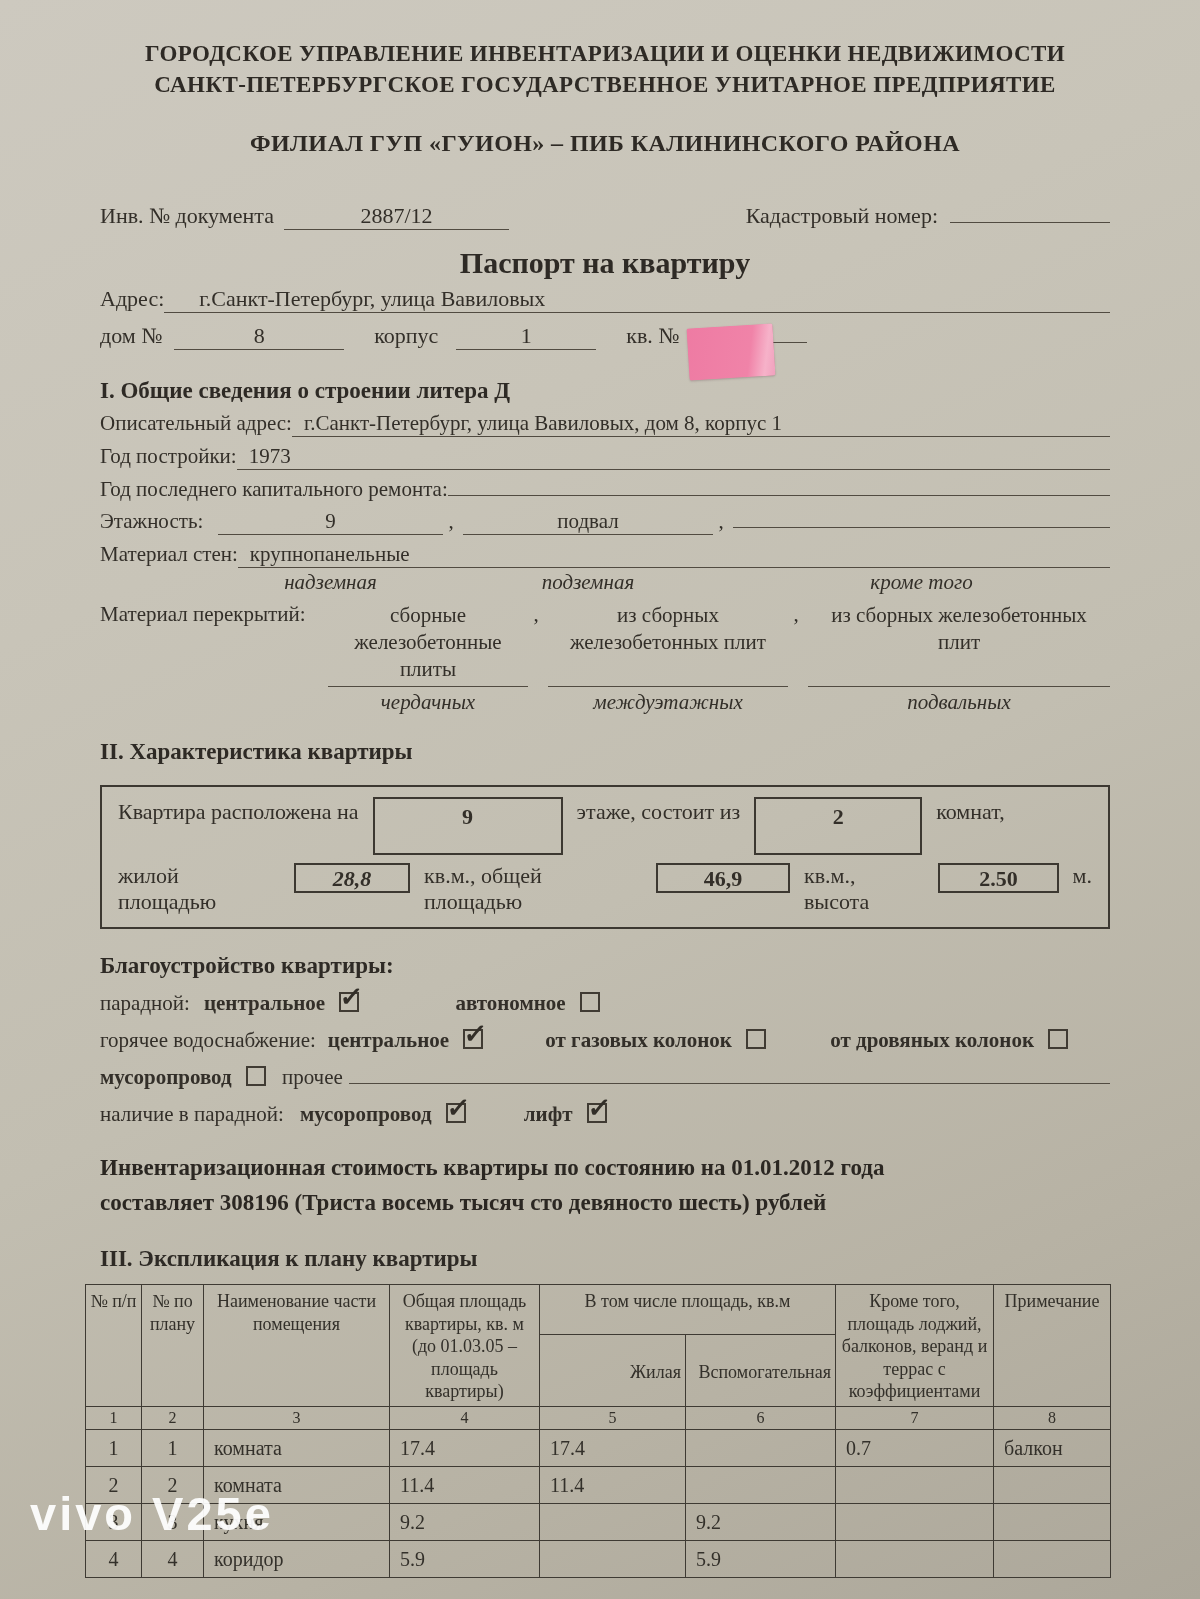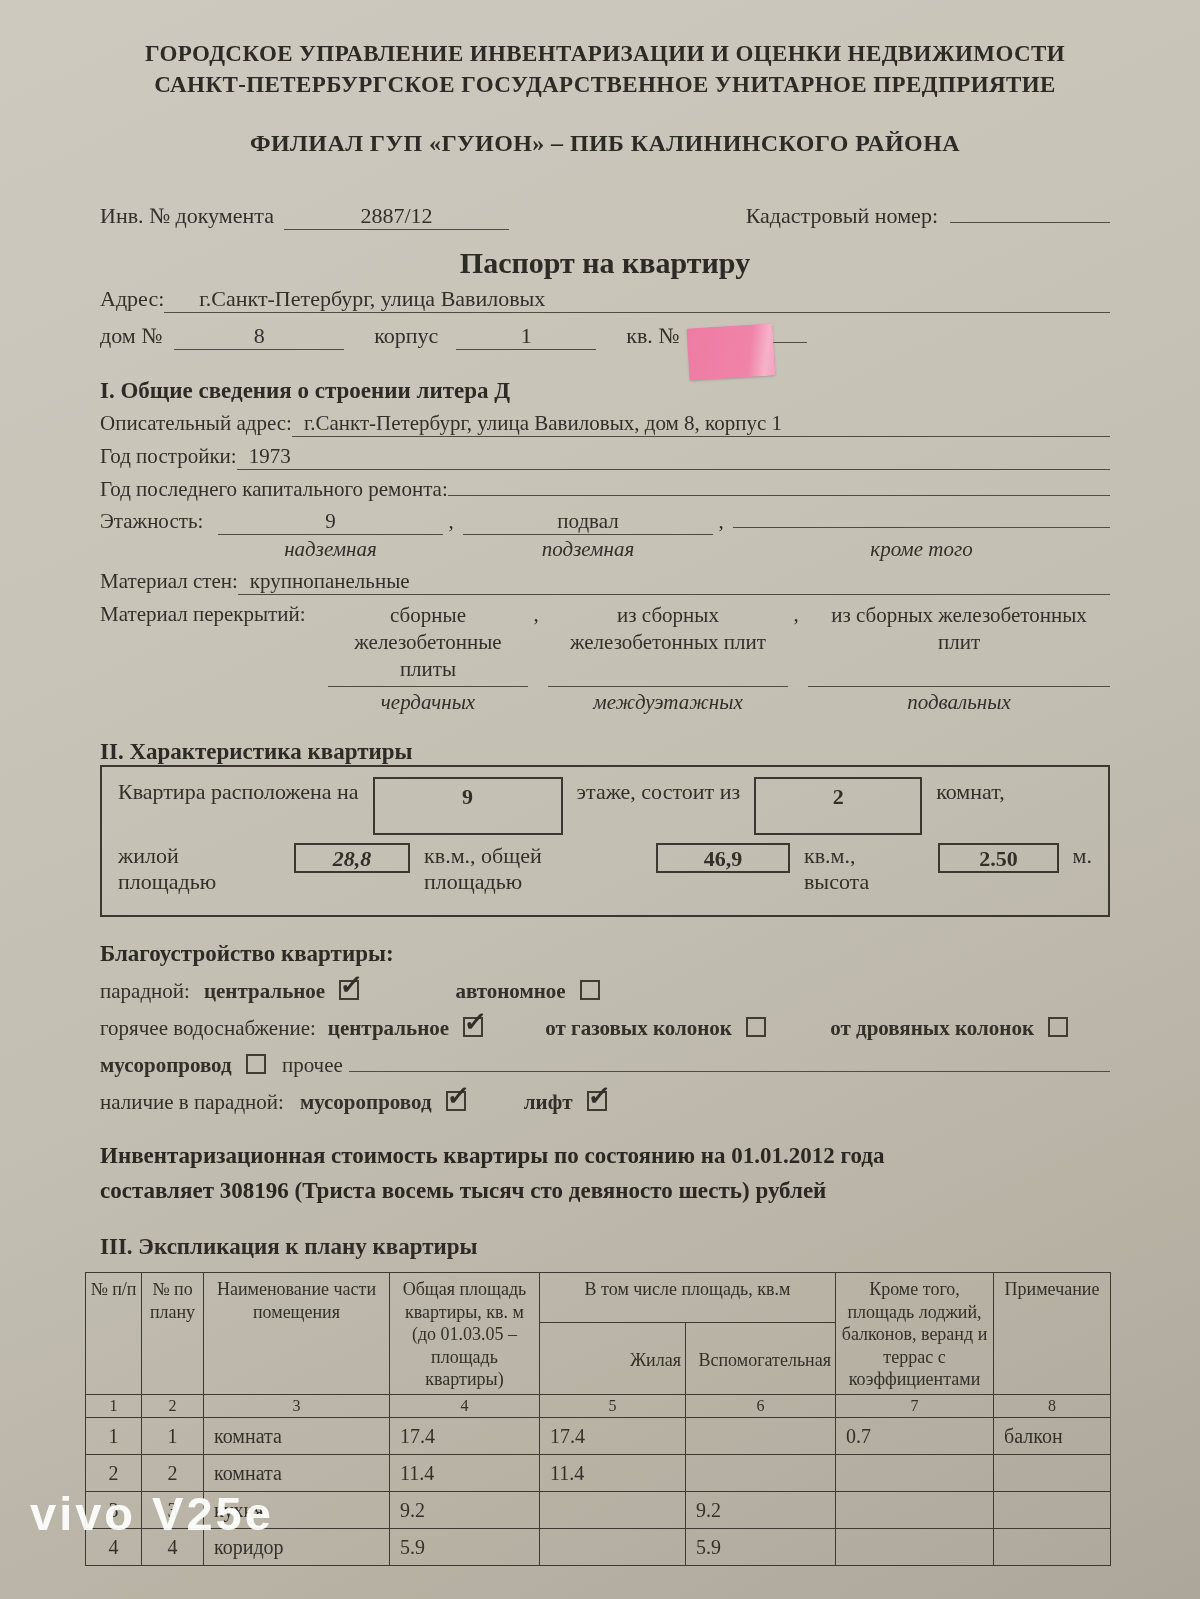--- a/index.html
+++ b/index.html
@@ -50,21 +50,21 @@
   .comma{width:16px;text-align:center;}
   .sub-ital{font-style:italic;font-size:21px;margin-top:2px;}
   .slabs{margin-top:7px;font-size:21px;display:flex;align-items:flex-start;}
   .slabs-lbl{width:228px;}
   .slab{display:flex;align-items:flex-start;justify-content:center;text-align:center;min-height:84px;border-bottom:1.6px solid #514b41;line-height:1.28;}
   .sl1{width:200px;}
   .sl2{width:240px;margin-left:4px;}
   .sl3{flex:1;margin-left:4px;}
   .slab-lbls{display:flex;font-style:italic;font-size:21px;margin-top:3px;}
   .h2{margin-top:24px;font-size:23px;font-weight:bold;color:#2e2a25;}
-  .char-box{margin-top:0;border:2.2px solid #3c3831;padding:10px 16px 20px 16px;font-size:22px;}
+  .char-box{margin-top:20px;border:2.2px solid #3c3831;padding:10px 16px 12px 16px;font-size:22px;}
   .cb-row1{display:flex;align-items:flex-start;line-height:30px;}
   .vbox-tall{border:2px solid #3c3831;height:58px;text-align:center;font-weight:bold;line-height:28px;padding-top:4px;box-sizing:border-box;}
   .vb1{width:190px;margin:0 14px;}
   .vb2{width:168px;margin:0 14px;}
   .cb-row2{display:flex;align-items:flex-start;margin-top:8px;}
   .vbox-sm{border:2px solid #3c3831;height:30px;text-align:center;font-weight:bold;line-height:28px;box-sizing:border-box;}
   .vs1{width:118px;margin:0 14px;font-style:italic;}
   .vs2{width:136px;margin:0 14px;}
   .vs3{width:122px;margin:0 14px;}
   .h3{margin-top:24px;font-size:23px;font-weight:bold;color:#2e2a25;}
@@ -143,32 +143,32 @@
     </div>
 
     <div class="row line">
       <span class="lbl fl-lbl">Этажность:</span>
       <span class="u fl-seg1 ctr">9</span>
       <span class="comma">,</span>
       <span class="u fl-seg2 ctr">подвал</span>
       <span class="comma">,</span>
       <span class="u fl-seg3"></span>
     </div>
+    <div class="row line">
+      <span class="lbl">Материал стен:</span>
+      <span class="u fill val">крупнопанельные</span>
+    </div>
+
     <div class="row sub-ital">
       <span class="fl-lbl"></span>
       <span class="fl-seg1 ctr">надземная</span>
       <span class="comma"></span>
       <span class="fl-seg2 ctr">подземная</span>
       <span class="comma"></span>
       <span class="fl-seg3 ctr">кроме того</span>
-    </div>
-
-    <div class="row line">
-      <span class="lbl">Материал стен:</span>
-      <span class="u fill val">крупнопанельные</span>
     </div>
 
     <div class="slabs">
       <span class="slabs-lbl">Материал перекрытий:</span>
       <span class="slab sl1">сборные железобетонные плиты</span>
       <span class="comma">,</span>
       <span class="slab sl2">из сборных железобетонных плит</span>
       <span class="comma">,</span>
       <span class="slab sl3">из сборных железобетонных плит</span>
     </div>

